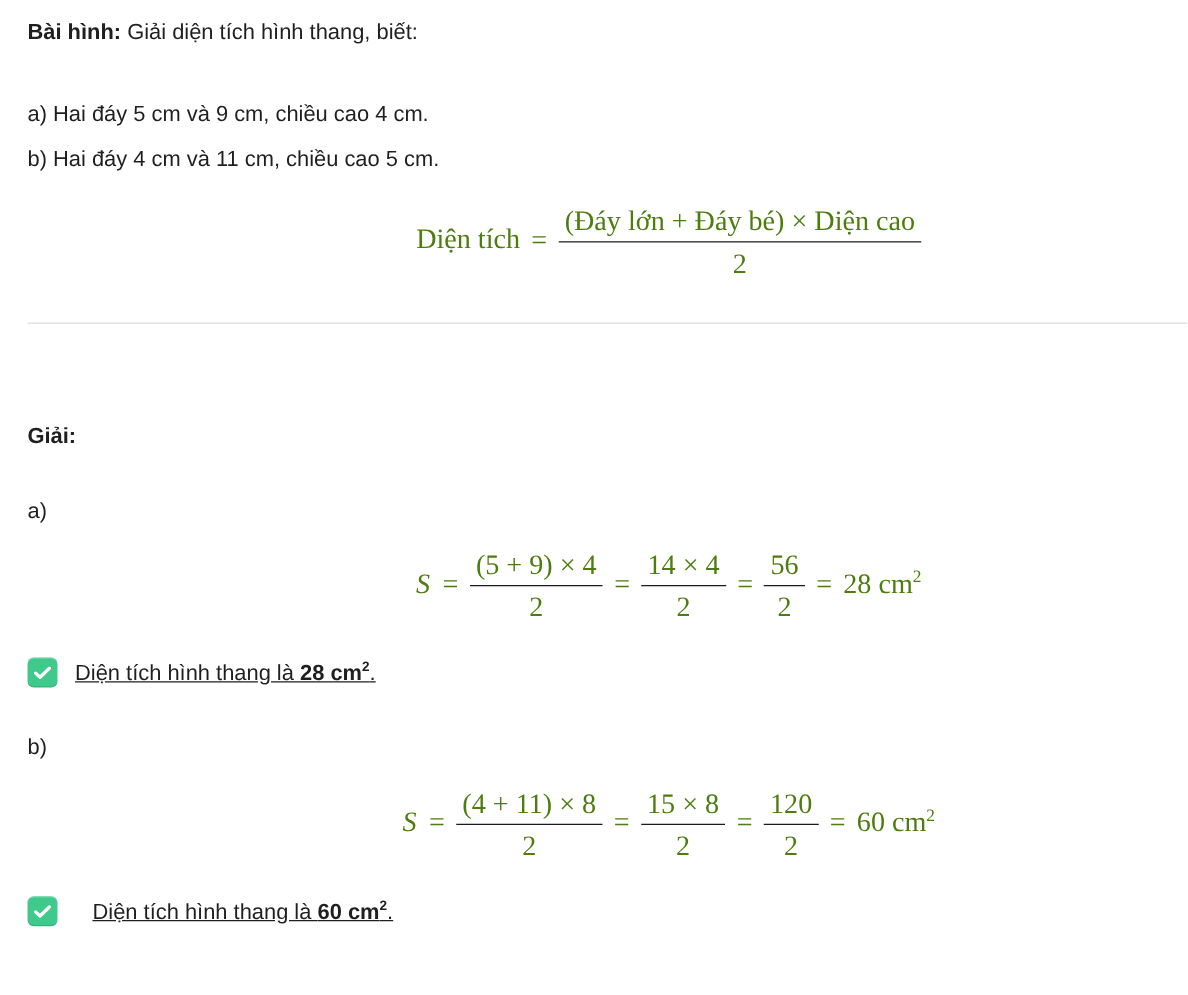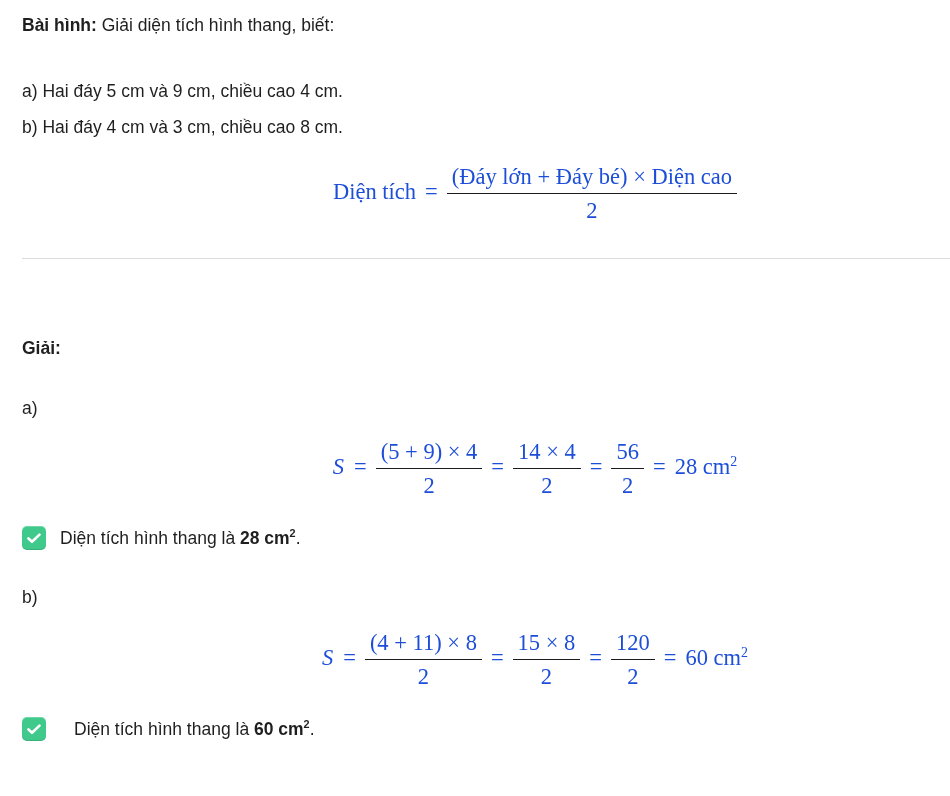--- a/index.html
+++ b/index.html
@@ -17,21 +17,21 @@
   .giai-heading{margin-top:77px;font-weight:bold;}
   .part-label-a{margin-top:36px;}
   .part-label-b{margin-top:35px;}
 
   
   .math-line{
     margin-top:24px;
     padding-left:120px;           
     text-align:center;
     font-family:"Liberation Serif","DejaVu Serif",serif;
-    font-size:22.5px;color:#1d4ed8;line-height:27px;
+    font-size:22.5px;color:#4d7c0f;line-height:27px;
     white-space:nowrap;
   }
   .math-a{margin-top:18px;}
   .math-b{margin-top:20px;}
   .mo{margin:0 9px;}
   .mi-italic{font-style:italic;margin-right:1px;}
   .frac{
     display:inline-block;vertical-align:middle;text-align:center;
   }
   .frac .num{display:block;padding:0 5px 3px;}
@@ -39,40 +39,40 @@
   .math-line sup,.conclusion sup{font-size:62%;line-height:0;}
 
   hr.divider{
     border:none;border-top:1.5px solid #dcdcdc;
     margin:34px -22px 0 0;
   }
 
   
   .conclusion{
     display:flex;align-items:center;gap:14px;
-    font-size:17.5px;line-height:24px;
+    font-size:17.5px;line-height:24px;text-decoration:underline;
   }
   .conclusion-a{margin-top:27px;}
   .conclusion-b{margin-top:27px;gap:28px;}
   .check-box{
     flex:0 0 auto;width:24px;height:24px;border-radius:5px;
     background:#3fc98b;
     box-shadow:inset 0 -1px 0 rgba(0,0,0,.12), inset 0 1px 0 rgba(255,255,255,.25);
     display:inline-flex;align-items:center;justify-content:center;
   }
 </style>
 </head>
 <body style="color: rgb(31, 31, 31);">
 
 <div class="page">
 
   <p><span class="bold">Bài hình:</span> <span>Giải diện tích hình thang, biết:</span></p>
 
   <p class="item-a">a) Hai đáy 5 cm và 9 cm, chiều cao 4 cm.</p>
-  <p class="item-b">b) Hai đáy 4 cm và 3 cm, chiều cao 8 cm.</p>
+  <p class="item-b">b) Hai đáy 4 cm và 11 cm, chiều cao 5 cm.</p>
 
 
   <div class="math-line">
     <span>Diện tích</span><span class="mo">=</span><span class="frac"><span class="num">(Đáy lớn + Đáy bé) × Diện cao</span><span class="den">2</span></span>
   </div>
 
   <hr class="divider">
 
   <p class="giai-heading">Giải:</p>
 

